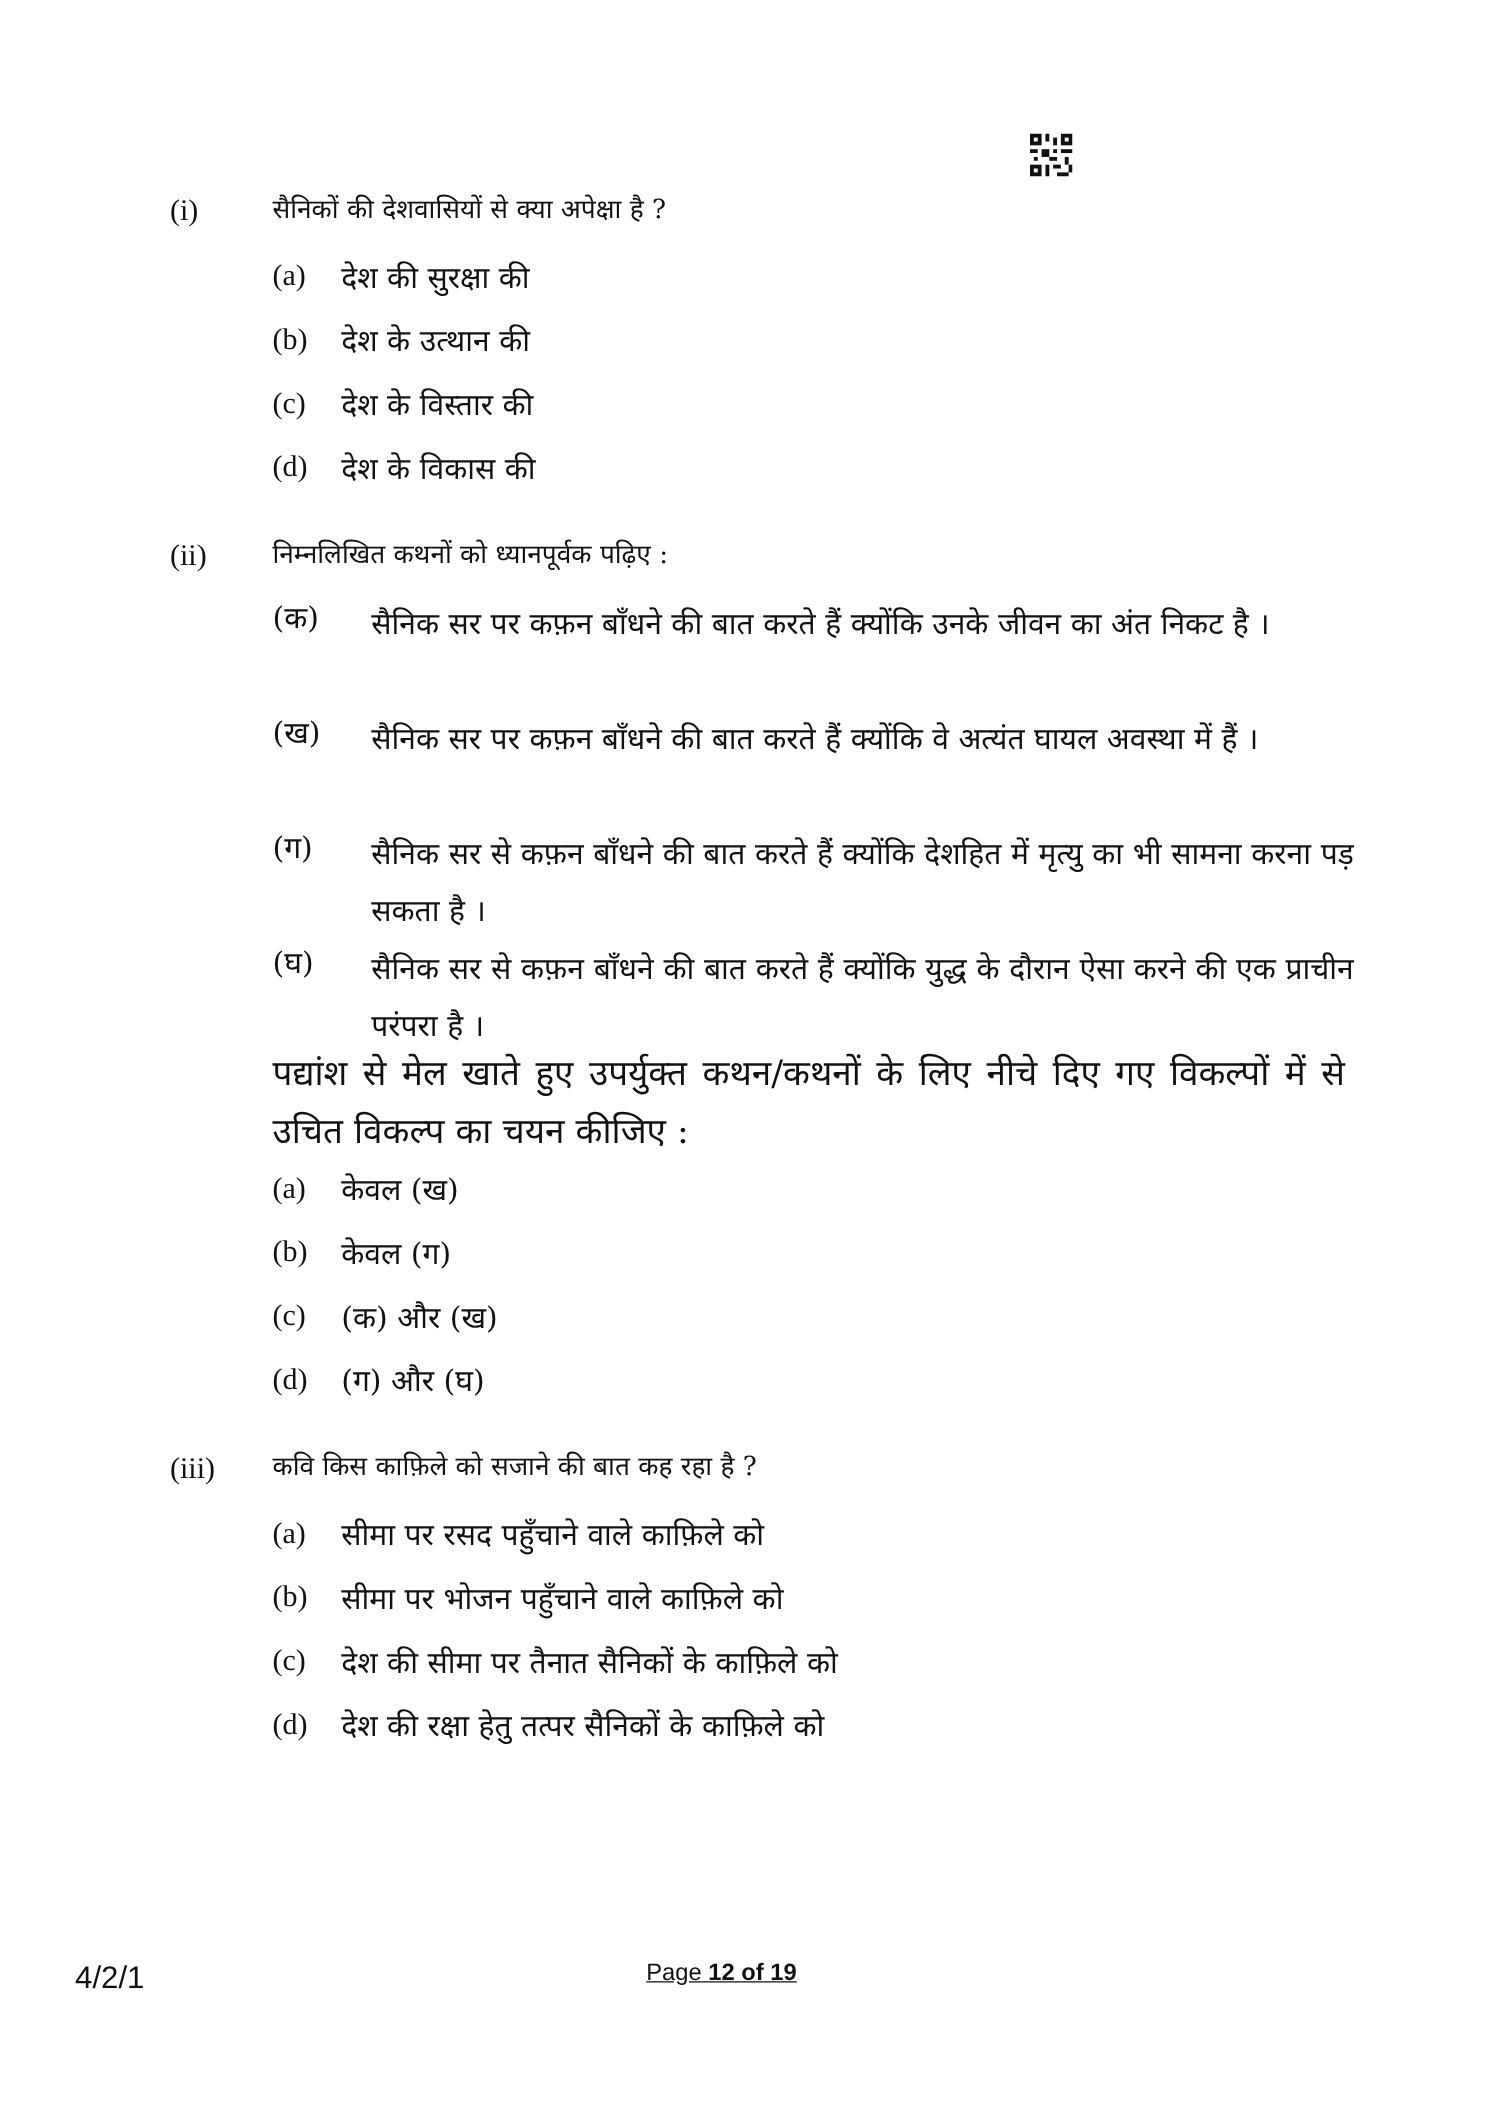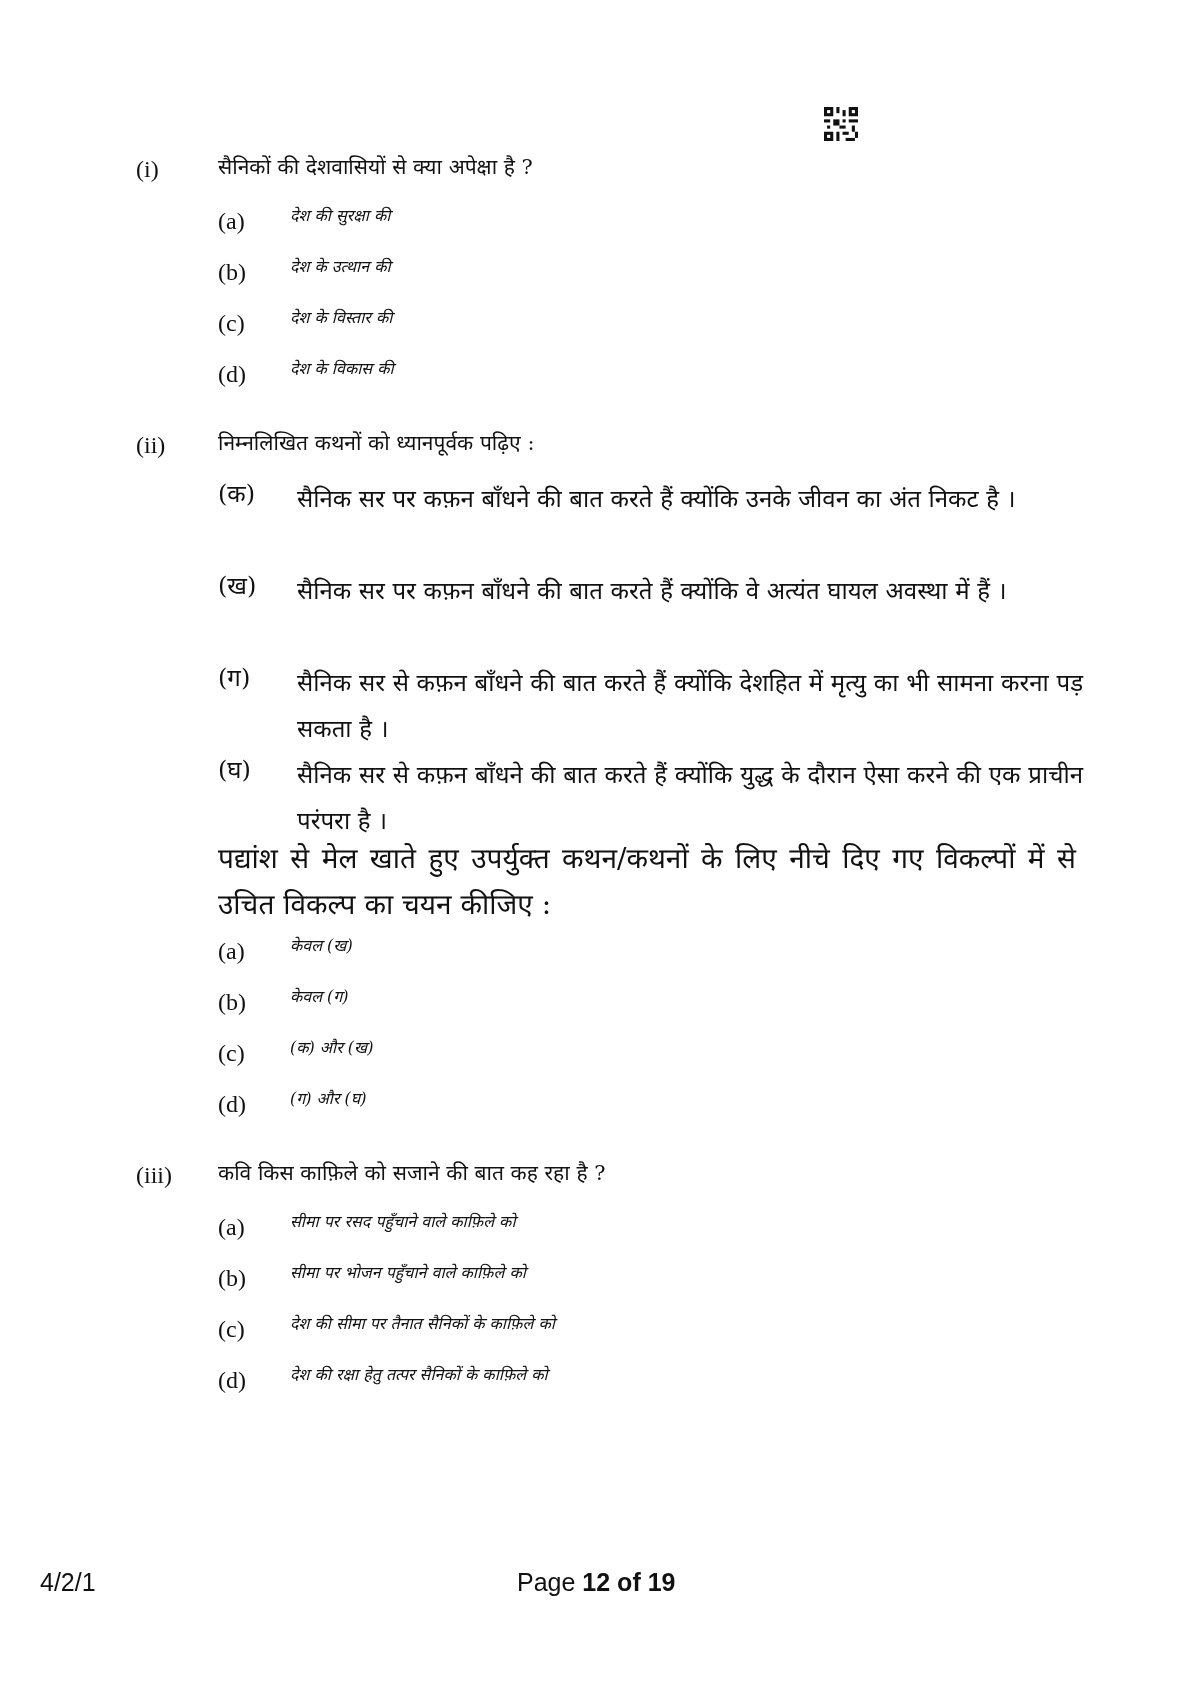--- a/index.html
+++ b/index.html
@@ -4,27 +4,27 @@
 <style>
   html, body { margin:0; padding:0; background:#ffffff; }
   body { width:1190px; height:1683px; position:relative; overflow:hidden;
          font-family:"DejaVu Serif", "Liberation Serif", serif; color:#111; }
   .qr { position:absolute; left:824px; top:106px; width:34px; height:36px; }
   .q { position:absolute; left:136px; width:940px; }
   .q-num { position:absolute; left:0; top:0; font-family:"Liberation Serif", serif; font-size:24px; }
   .q-text { position:absolute; left:82px; top:-4px; font-size:21px; white-space:nowrap; }
   .opt { position:absolute; left:82px; width:860px; }
   .opt-label { position:absolute; left:0; top:0; font-family:"Liberation Serif", serif; font-size:24px; }
-  .opt-text { position:absolute; left:72px; top:-4px; font-size:16px; white-space:nowrap;font-style:italic; }
+  .opt-text { position:absolute; left:55px; top:-4px; font-size:24px; white-space:nowrap; }
   .stmt { position:absolute; left:82px; width:860px; }
   .stmt-label { position:absolute; left:0; top:-4px; font-size:24px; }
   .stmt-text { position:absolute; left:79px; top:-4px; width:786px; font-size:24px; line-height:46px; text-align:justify; text-align-last:left; }
   .para { position:absolute; left:218px; width:858px; font-size:28px; line-height:46px; text-align:justify; }
-  .footer-code { position:absolute; left:40px; top:1568px; font-family:"Liberation Sans", sans-serif; font-size:25px; }
-  .footer-page { position:absolute; left:517px; top:1568px; font-family:"Liberation Sans", sans-serif; font-size:25px; }
+  .footer-code { position:absolute; left:60px; top:1568px; font-family:"Liberation Sans", sans-serif; font-size:25px; }
+  .footer-page { position:absolute; left:517px; top:1568px; font-family:"Liberation Sans", sans-serif; font-size:19px;text-decoration:underline; }
   .footer-page b { font-weight:bold; }
 </style>
 </head>
 <body>
 
 <svg class="qr" viewBox="0 0 11 11">
   <rect x="0" y="0" width="11" height="11" fill="#fff"></rect>
   <rect x="0" y="0" width="3" height="3" fill="#111"></rect>
     <rect x="1" y="1" width="1" height="1" fill="#fff"></rect>
   <rect x="8" y="0" width="3" height="3" fill="#111"></rect>

